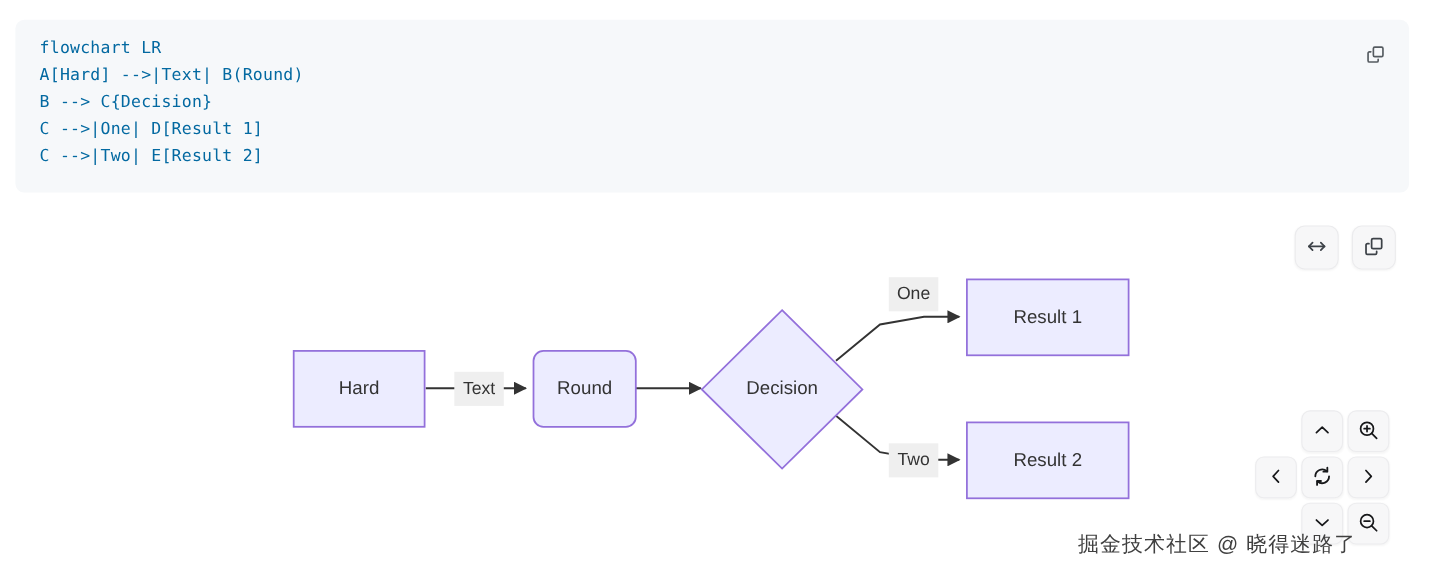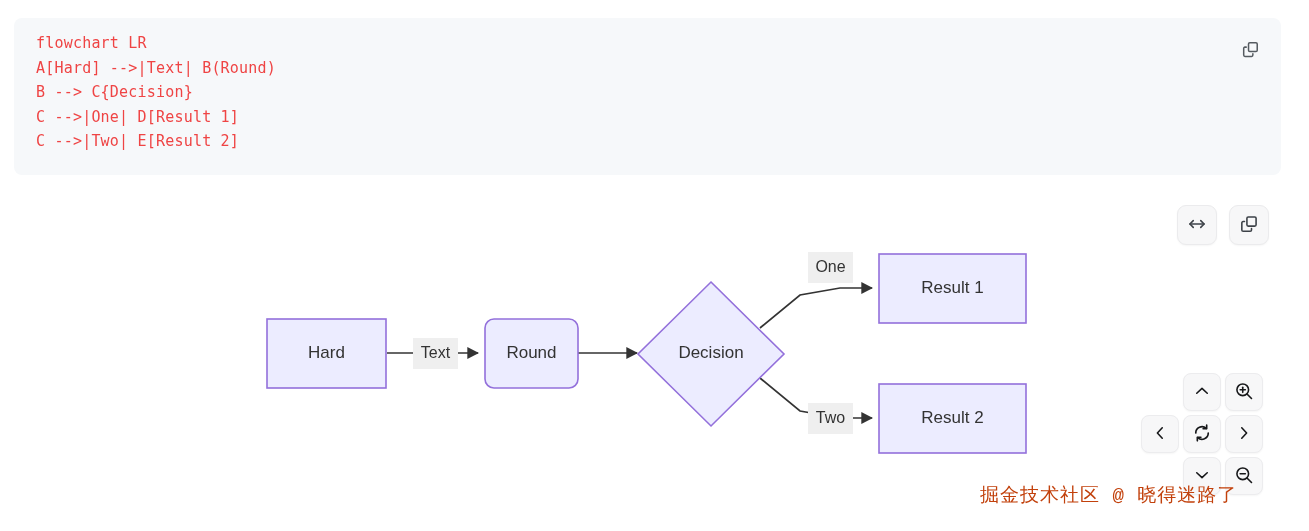--- a/index.html
+++ b/index.html
@@ -27,21 +27,21 @@
     box-sizing: border-box;
   }
   #code-text {
     position: absolute;
     left: 22px;
     top: 13px;
     margin: 0;
     font-family: "DejaVu Sans Mono", "Liberation Mono", monospace;
     font-size: 15px;
     line-height: 24.6px;
-    color: #ef4444;
+    color: #0369a1;
     white-space: pre;
     letter-spacing: 0.2px;
   }
   #code-copy-btn {
     position: absolute;
     right: 17px;
     top: 19px;
     width: 28px;
     height: 28px;
     display: flex;
@@ -127,23 +127,23 @@
     fill: #333333;
     text-anchor: middle;
     dominant-baseline: middle;
   }
 
   
   #watermark {
     position: absolute;
     left: 980px;
     top: 482px;
-    font-family: Liberation Mono, monospace;
+    font-family: Liberation Sans, sans-serif;
     font-size: 19px;
-    color: #c2410c;
+    color: #404040;
     white-space: nowrap;
     letter-spacing: 1px;
   }
 </style>
 </head>
 <body>
 
 <div id="code-panel">
   <pre id="code-text">flowchart LR
 A[Hard] --&gt;|Text| B(Round)

